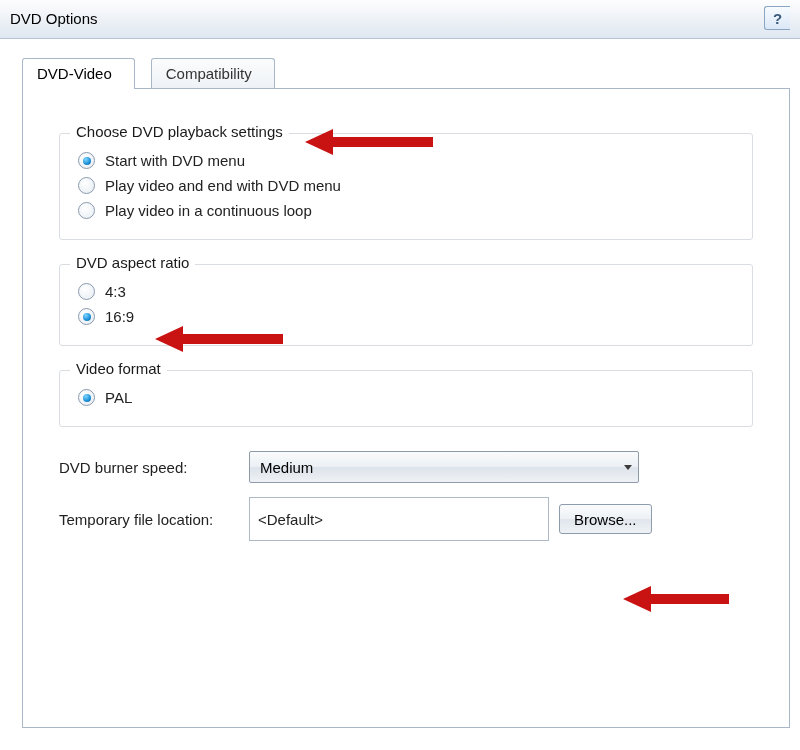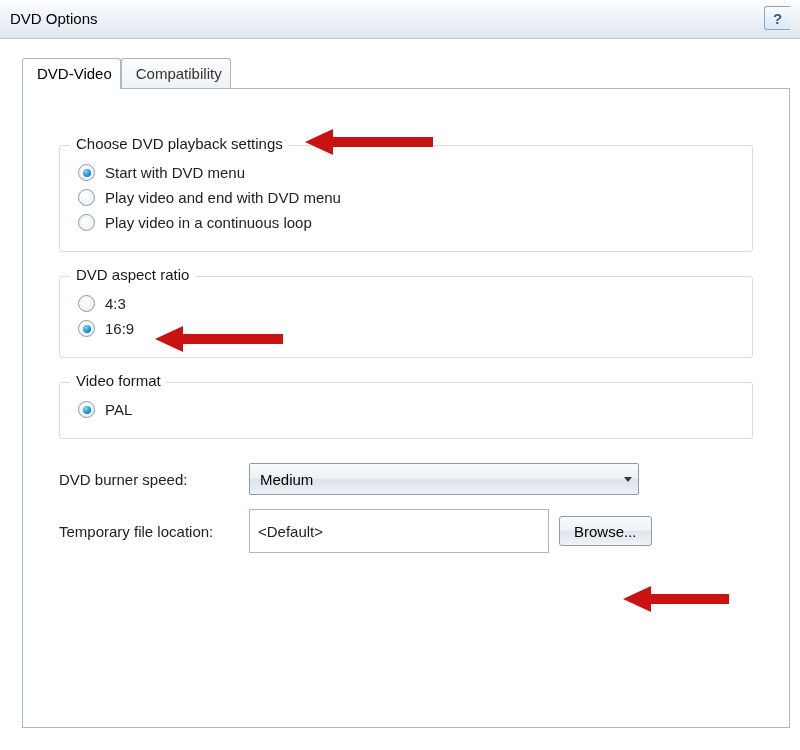--- a/index.html
+++ b/index.html
@@ -40,42 +40,42 @@
     padding: 18px 10px 10px 22px;
     position: relative;
   }
   .tabstrip {
     display: flex;
     align-items: flex-end;
     position: relative;
     z-index: 2;
   }
   .tab {
-    padding: 6px 8px 6px 14px;
+    padding: 6px 22px 6px 14px;
     border: 1px solid #a9b7c9;
     border-bottom: none;
     border-radius: 3px 3px 0 0;
     background: linear-gradient(to bottom, #fbfcfd, #eef2f6);
     color: #333;
-    margin-right: 0;
+    margin-right: 16px;
     cursor: pointer;
     font-size: 15px;
   }
   .tab.active {
     background: #fff;
     position: relative;
     top: 1px;
     padding-bottom: 7px;
     color: #000;
   }
   .tabpanel {
     border: 1px solid #a9b7c9;
     background: #fff;
     min-height: 640px;
-    padding: 56px 36px 20px 36px;
+    padding: 44px 36px 20px 36px;
     position: relative;
     top: 0;
     z-index: 1;
   }
   .groupbox {
     border: 1px solid #d9dde2;
     border-radius: 3px;
     padding: 14px 18px 16px 18px;
     margin-bottom: 24px;
     position: relative;

